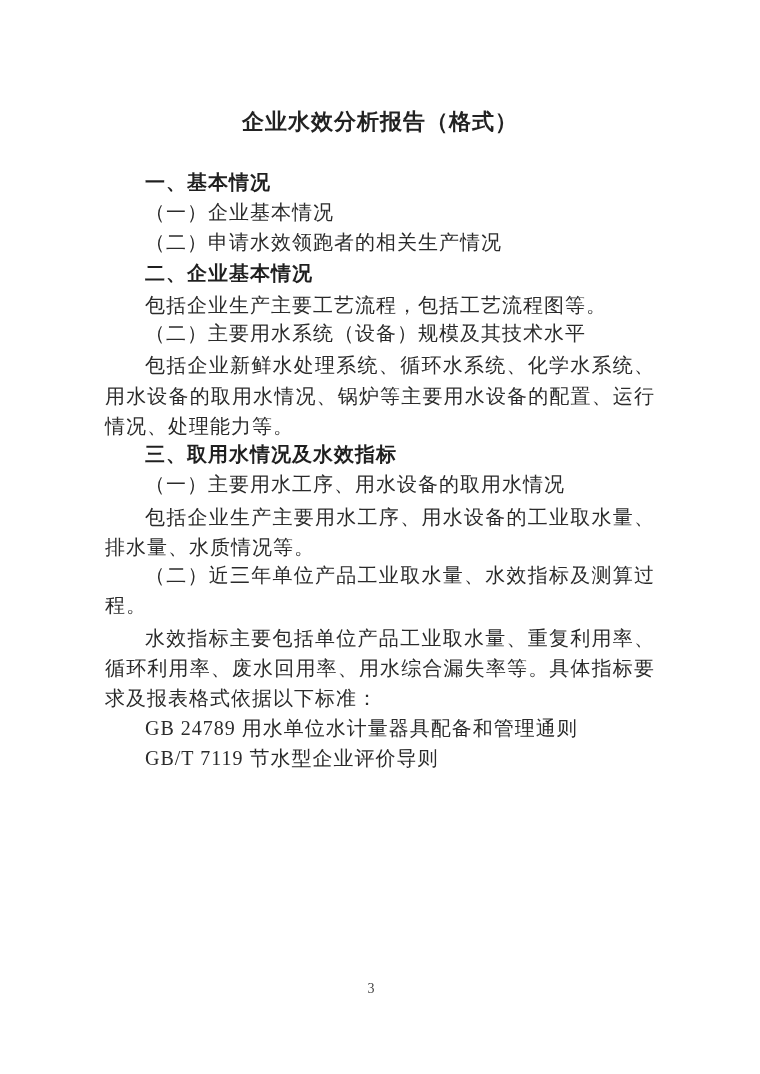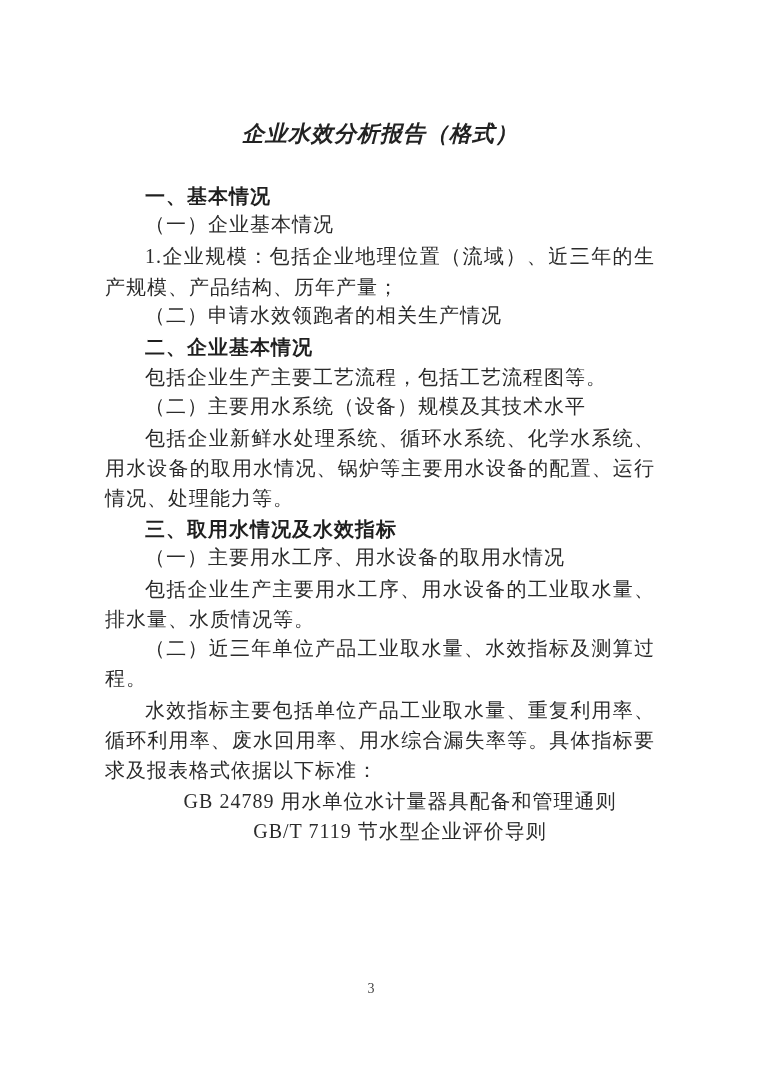--- a/index.html
+++ b/index.html
@@ -10,56 +10,55 @@
   .page {
     position: relative;
     width: 760px;
     height: 1074px;
     background: #ffffff;
     overflow: hidden;
     font-family: "Liberation Serif", "DejaVu Serif", serif;
     color: #2b2b2b;
   }
   .doc-title {
-    margin: 14px;
+    margin: 2px;
     padding-top: 104px;
     text-align: center;
     font-size: 22px;
     line-height: 32px;
     font-weight: 700;
     letter-spacing: 1px;
     color: #222222;
     font-family: "Liberation Serif", "DejaVu Serif", serif;
-    font-style: italic;
   }
   .content {
     width: 550px;
     margin: 31px auto 0 auto;
     font-size: 20px;
     line-height: 30.24px;
     letter-spacing: 1px;
     text-align: justify;
   }
   .para {
     margin: 0;
     text-indent: 2em;
     text-align: justify;
   }
   .para.heading {
     font-weight: 700;
     text-align: left;
     color: #1f1f1f;
-    font-family: Liberation Serif, serif;
+    font-family: Liberation Mono, monospace;
   }
   .para.subheading {
     text-align: justify;
     font-family: Liberation Mono, monospace;
   }
   .para.reference {
-    text-align: center;
+    text-align: left;
   }
   .page-number {
     position: absolute;
     top: 981px;
     left: 0;
     width: 742px;
     text-align: center;
     font-size: 14px;
     color: #444444;
     font-family: "Liberation Serif", "DejaVu Serif", serif;
@@ -67,21 +66,20 @@
 </style>
 </head>
 <body>
 
 <div class="page">
   <h1 class="doc-title">企业水效分析报告（格式）</h1>
 
   <div class="content" id="paragraphs">
       <p class="para heading">一、基本情况</p>
       <p class="para subheading">（一）企业基本情况</p>
-      <p class="para body">1.企业规模：包括企业地理位置（流域）、近三年的生产规模、产品结构、历年产量；</p>
       <p class="para subheading">（二）申请水效领跑者的相关生产情况</p>
       <p class="para heading">二、企业基本情况</p>
       <p class="para body">包括企业生产主要工艺流程，包括工艺流程图等。</p>
       <p class="para subheading">（二）主要用水系统（设备）规模及其技术水平</p>
       <p class="para body">包括企业新鲜水处理系统、循环水系统、化学水系统、用水设备的取用水情况、锅炉等主要用水设备的配置、运行情况、处理能力等。</p>
       <p class="para heading">三、取用水情况及水效指标</p>
       <p class="para subheading">（一）主要用水工序、用水设备的取用水情况</p>
       <p class="para body">包括企业生产主要用水工序、用水设备的工业取水量、排水量、水质情况等。</p>
       <p class="para subheading">（二）近三年单位产品工业取水量、水效指标及测算过程。</p>
       <p class="para body">水效指标主要包括单位产品工业取水量、重复利用率、循环利用率、废水回用率、用水综合漏失率等。具体指标要求及报表格式依据以下标准：</p>

